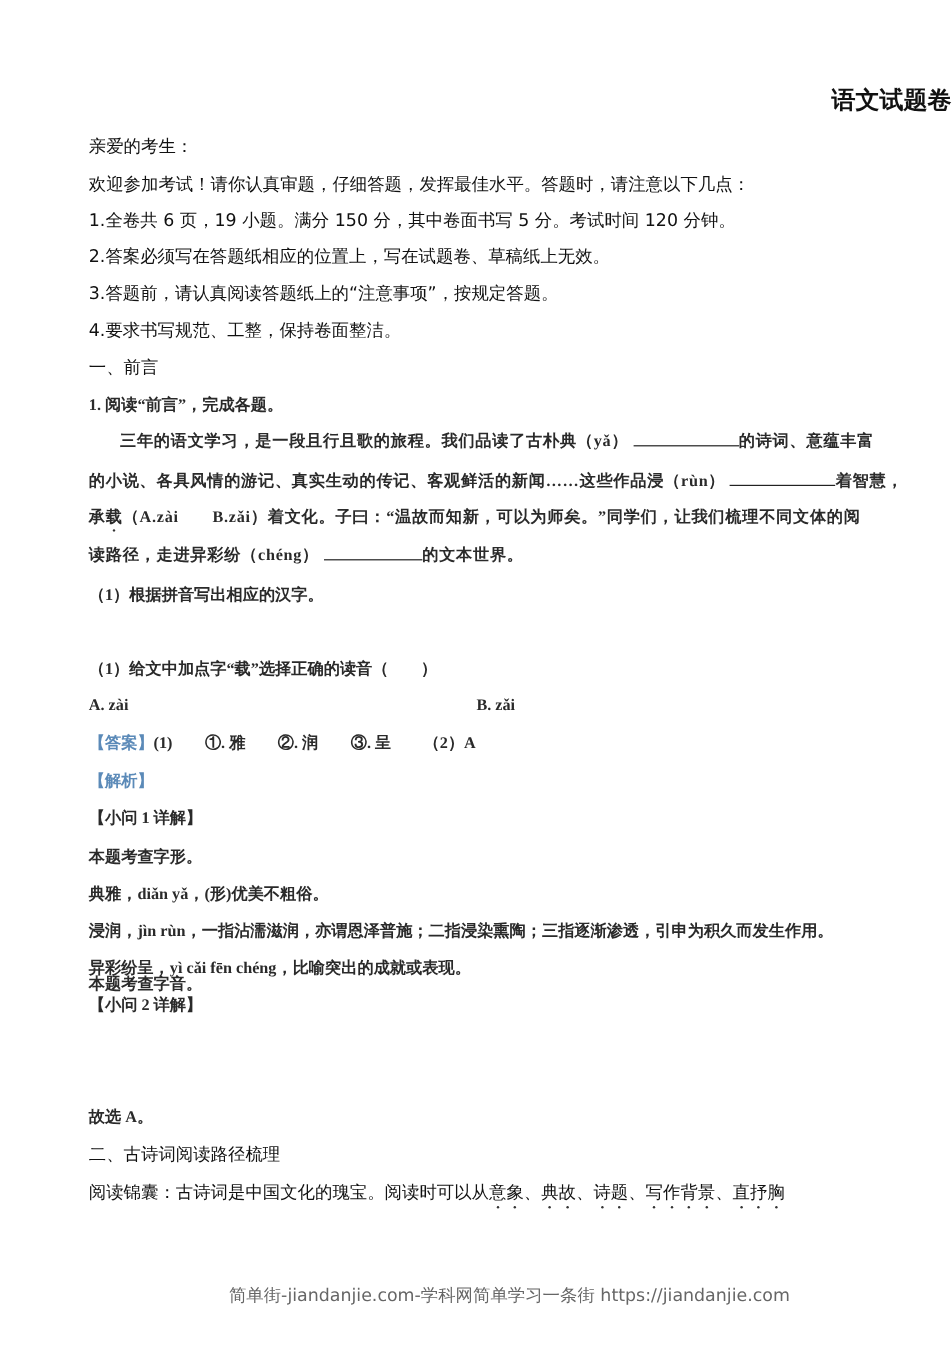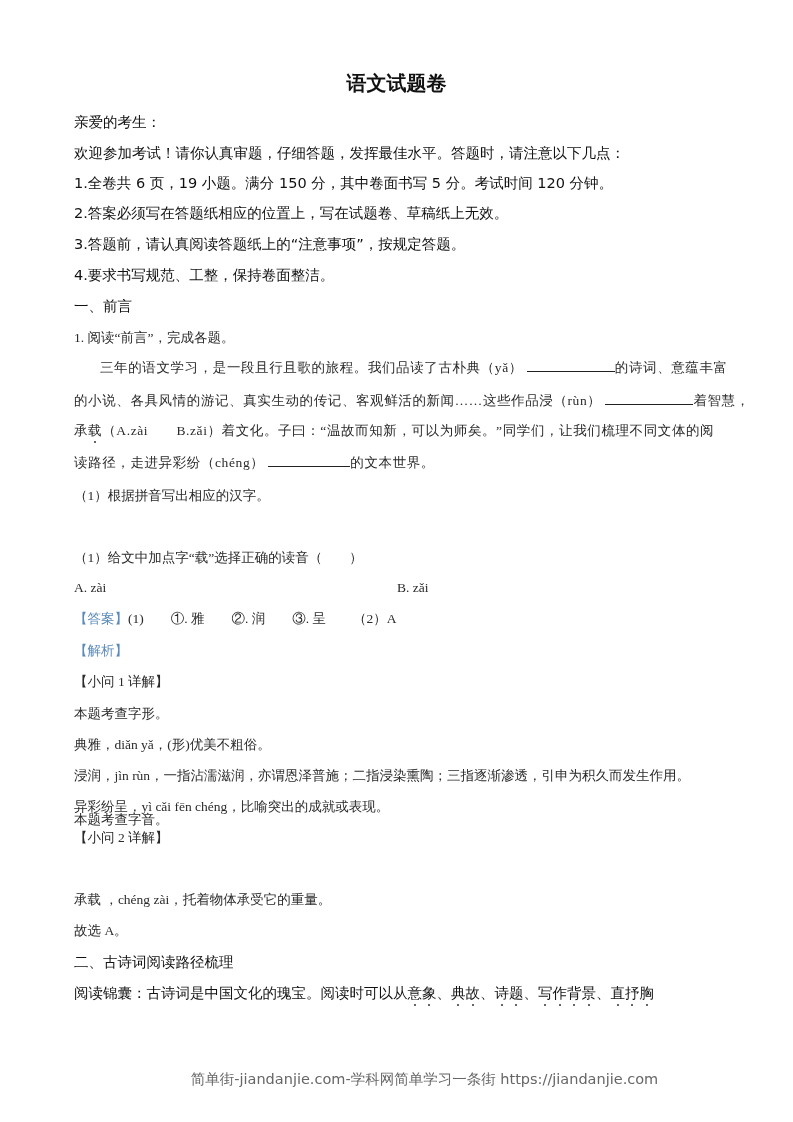--- a/index.html
+++ b/index.html
@@ -1,20 +1,20 @@
 <!DOCTYPE html>
 <html><head>
 <meta charset="utf-8">
 <style>
   html, body { margin: 0; padding: 0; background: #ffffff; }
   body { width: 793px; height: 1122px; position: relative; overflow: hidden;
          font-family: "Liberation Serif", "DejaVu Serif", serif; color: #1a1a1a; }
   .page { position: absolute; left: 0; top: 0; width: 793px; height: 1122px; }
-  .line { position: absolute; left: 74px; white-space: nowrap; }
-  .title { position: absolute; top: 70px; left: 0; width: 793px; text-align: center;
+  .line { position: absolute; left: 74px; white-space: nowrap; font-weight: bold; }
+  .title { position: absolute; top: 70px; left: 0; width: 793px; text-align: right;
            font-family: Liberation Sans, sans-serif; font-weight: bold; font-size: 20px; color: #111; }
   .bold { font-family: "DejaVu Sans", sans-serif; font-weight: normal; font-size: 14.5px; color: #111; }
   .body { font-size: 13.5px; color: #2a2a2a; }
   .para { font-size: 13.5px; color: #2a2a2a; letter-spacing: 0.6px; }
   .blank { display: inline-block; border-bottom: 1px solid #222; vertical-align: baseline; height: 12px; }
   .dotted { position: relative; }
   .dotted::after { content: ""; position: absolute; left: 50%; bottom: -5px; width: 2px; height: 2px;
                    background: #333; border-radius: 50%; transform: translateX(-50%); }
   .blue { color: #5b8ab8; }
   .footer { position: absolute; top: 1070px; left: 0; width: 793px; text-align: center;
@@ -66,21 +66,20 @@
   <div class="line body blue" style="top:642px">【解析】</div>
 
   <div class="line body" style="top:673px">【小问 1 详解】</div>
   <div class="line body" style="top:705px">本题考查字形。</div>
   <div class="line body" style="top:736px">典雅，diǎn yǎ，(形)优美不粗俗。</div>
   <div class="line body" style="top:798px">异彩纷呈，yì cǎi fēn chéng，比喻突出的成就或表现。</div>
   <div class="line body" style="top:767px">浸润，jìn rùn，一指沾濡滋润，亦谓恩泽普施；二指浸染熏陶；三指逐渐渗透，引申为积久而发生作用。</div>
 
   <div class="line body" style="top:829px">【小问 2 详解】</div>
   <div class="line body" style="top:811px">本题考查字音。</div>
-  <div class="line body" style="top:891px">承载 ，chéng zài，托着物体承受它的重量。</div>
   <div class="line body" style="top:922px">故选 A。</div>
 
   <div class="line bold" style="top:953px">二、古诗词阅读路径梳理</div>
   <div class="line bold" style="top:984px">
     <span>阅读锦囊：古诗词是中国文化的瑰宝。阅读时可以从</span><span id="dotted-run"><span class="dotted">意</span><span class="dotted">象</span><span>、</span><span class="dotted">典</span><span class="dotted">故</span><span>、</span><span class="dotted">诗</span><span class="dotted">题</span><span>、</span><span class="dotted">写</span><span class="dotted">作</span><span class="dotted">背</span><span class="dotted">景</span><span>、</span><span class="dotted">直</span><span class="dotted">抒</span><span class="dotted">胸</span></span>
   </div>
 
   <div class="footer">简单街-jiandanjie.com-学科网简单学习一条街 https://jiandanjie.com</div>
 </div>
 

